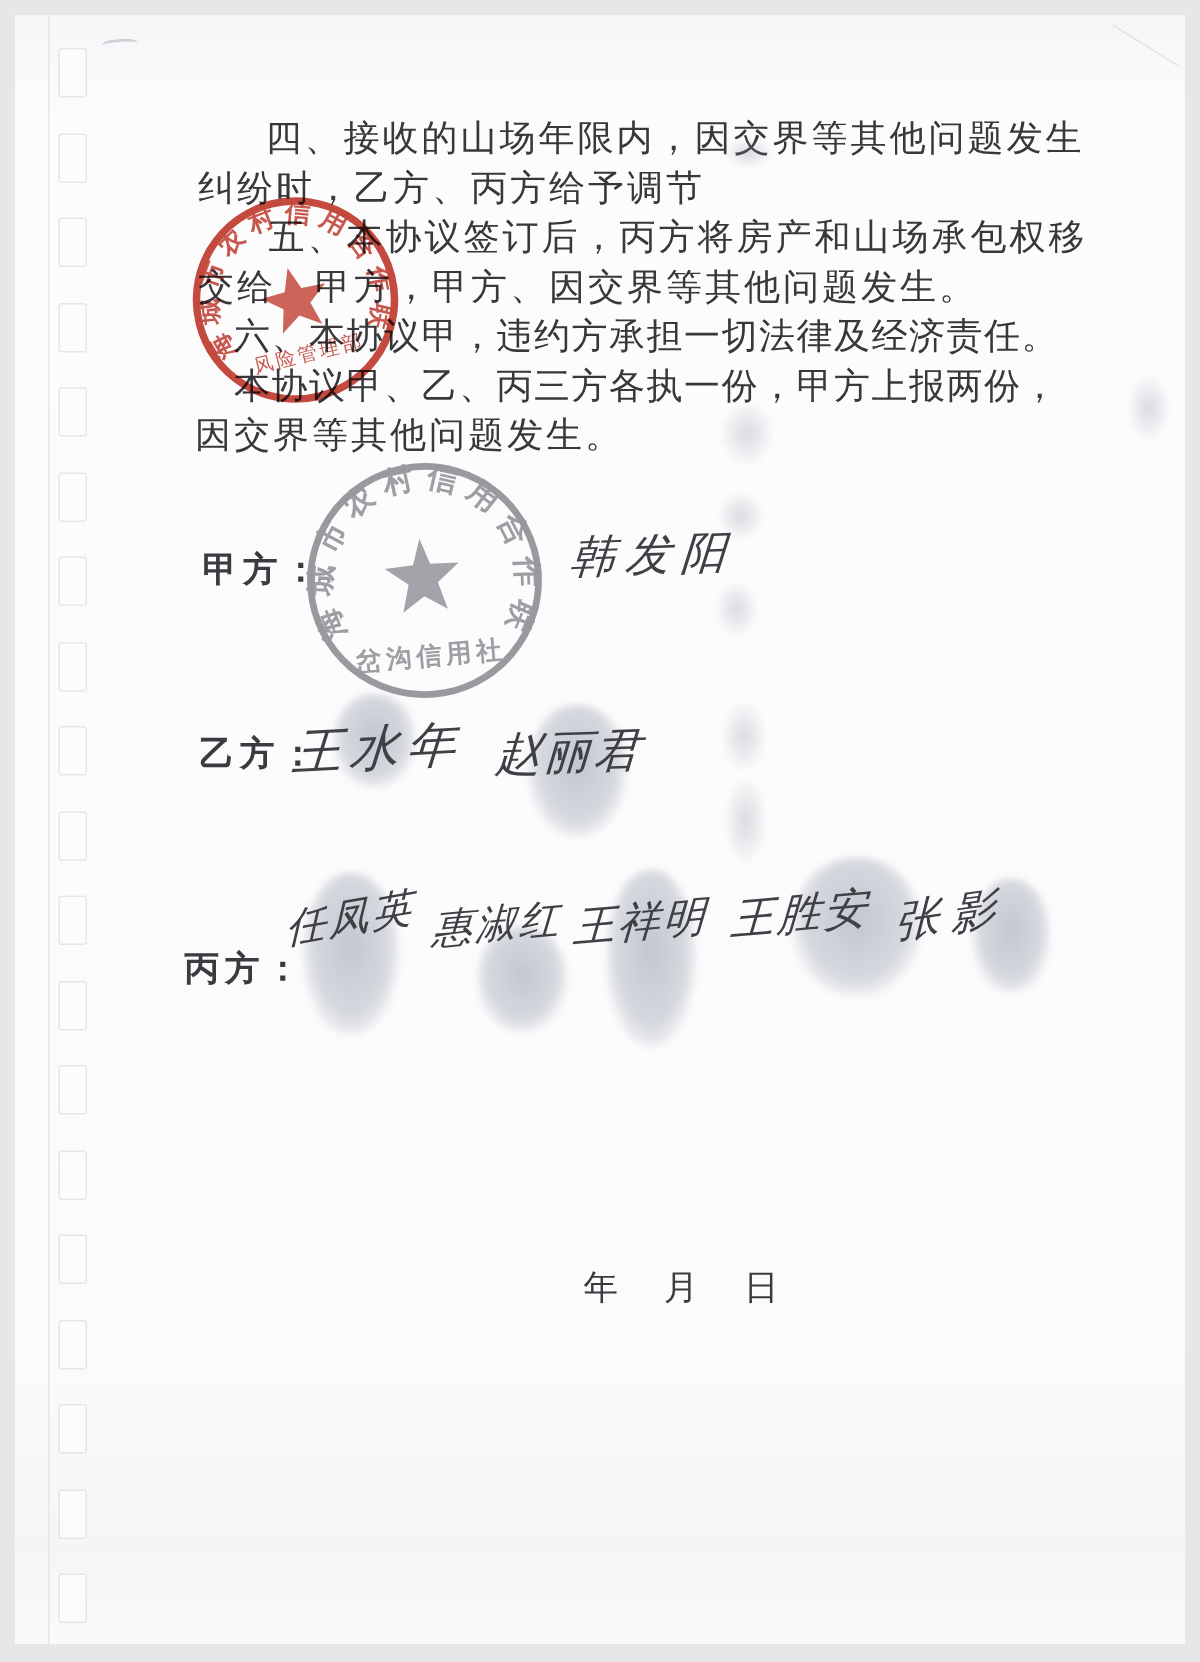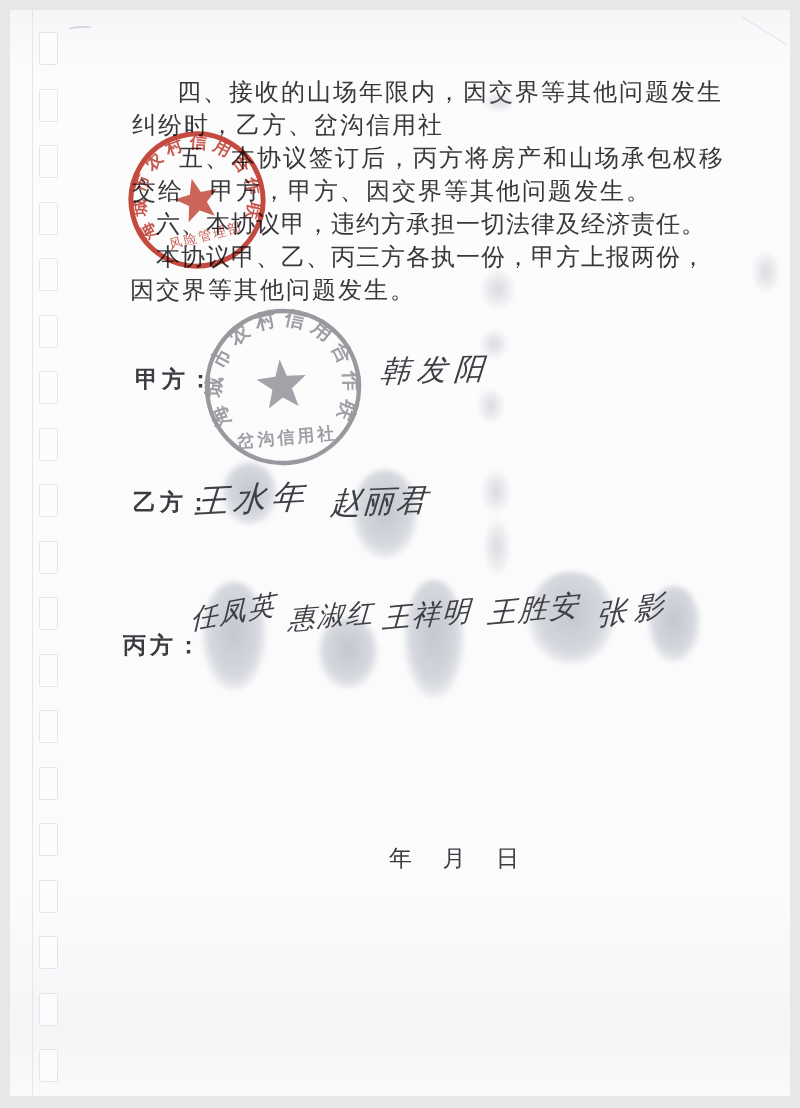--- a/index.html
+++ b/index.html
@@ -85,21 +85,21 @@
       <div class="hole" style="top: 869.5px;"></div>
       <div class="hole" style="top: 926px;"></div>
       <div class="hole" style="top: 982.5px;"></div>
       <div class="hole" style="top: 1039px;"></div>
     </div>
   <div class="mark-dash"></div>
   <div class="crease"></div>
 </div>
 
 <div class="print-line" style="left:177px;top:76px">四、接收的山场年限内，因交界等其他问题发生</div>
-<div class="print-line" style="left:132px;top:109px">纠纷时，乙方、岔沟信用社</div>
+<div class="print-line" style="left:132px;top:109px">纠纷时，乙方、丙方给予调节</div>
 <div class="print-line" style="left:179px;top:142px">五、本协议签订后，丙方将房产和山场承包权移</div>
 <div class="print-line" style="left:132px;top:175px">交给　甲方，甲方、因交界等其他问题发生。</div>
 <div class="print-line" style="left:156px;top:208px;letter-spacing:1px">六、本协议甲，违约方承担一切法律及经济责任。</div>
 <div class="print-line" style="left:156px;top:241px;letter-spacing:1px">本协议甲、乙、丙三方各执一份，甲方上报两份，</div>
 <div class="print-line" style="left:130px;top:274px">因交界等其他问题发生。</div>
 
 <svg class="stamp stamp-red" style="left:122px;top:125px" width="150" height="150" viewBox="0 0 150 150">
   <defs>
     <path id="redArc" d="M 32.4,104.8 A 52,52 0 1 1 117.6,104.8" fill="none"></path>
   </defs>

